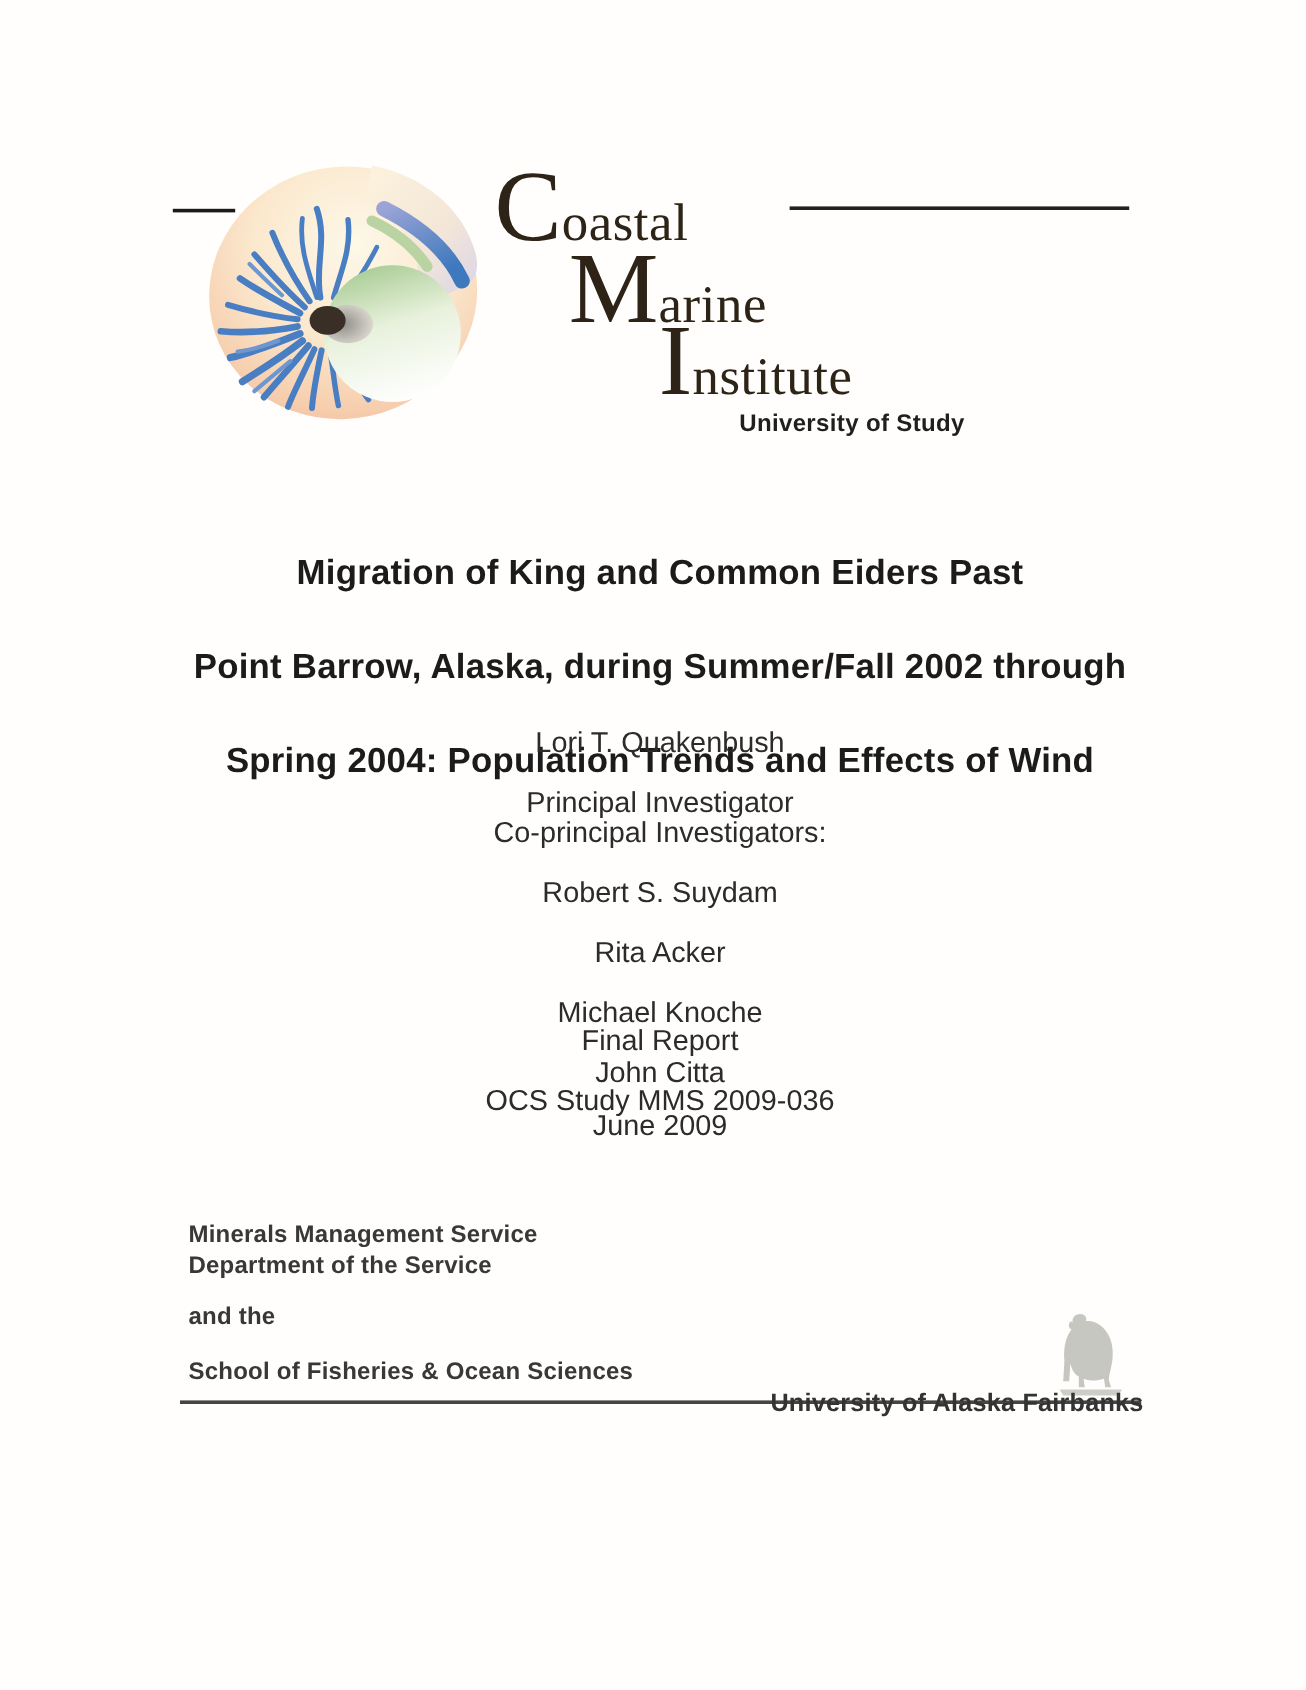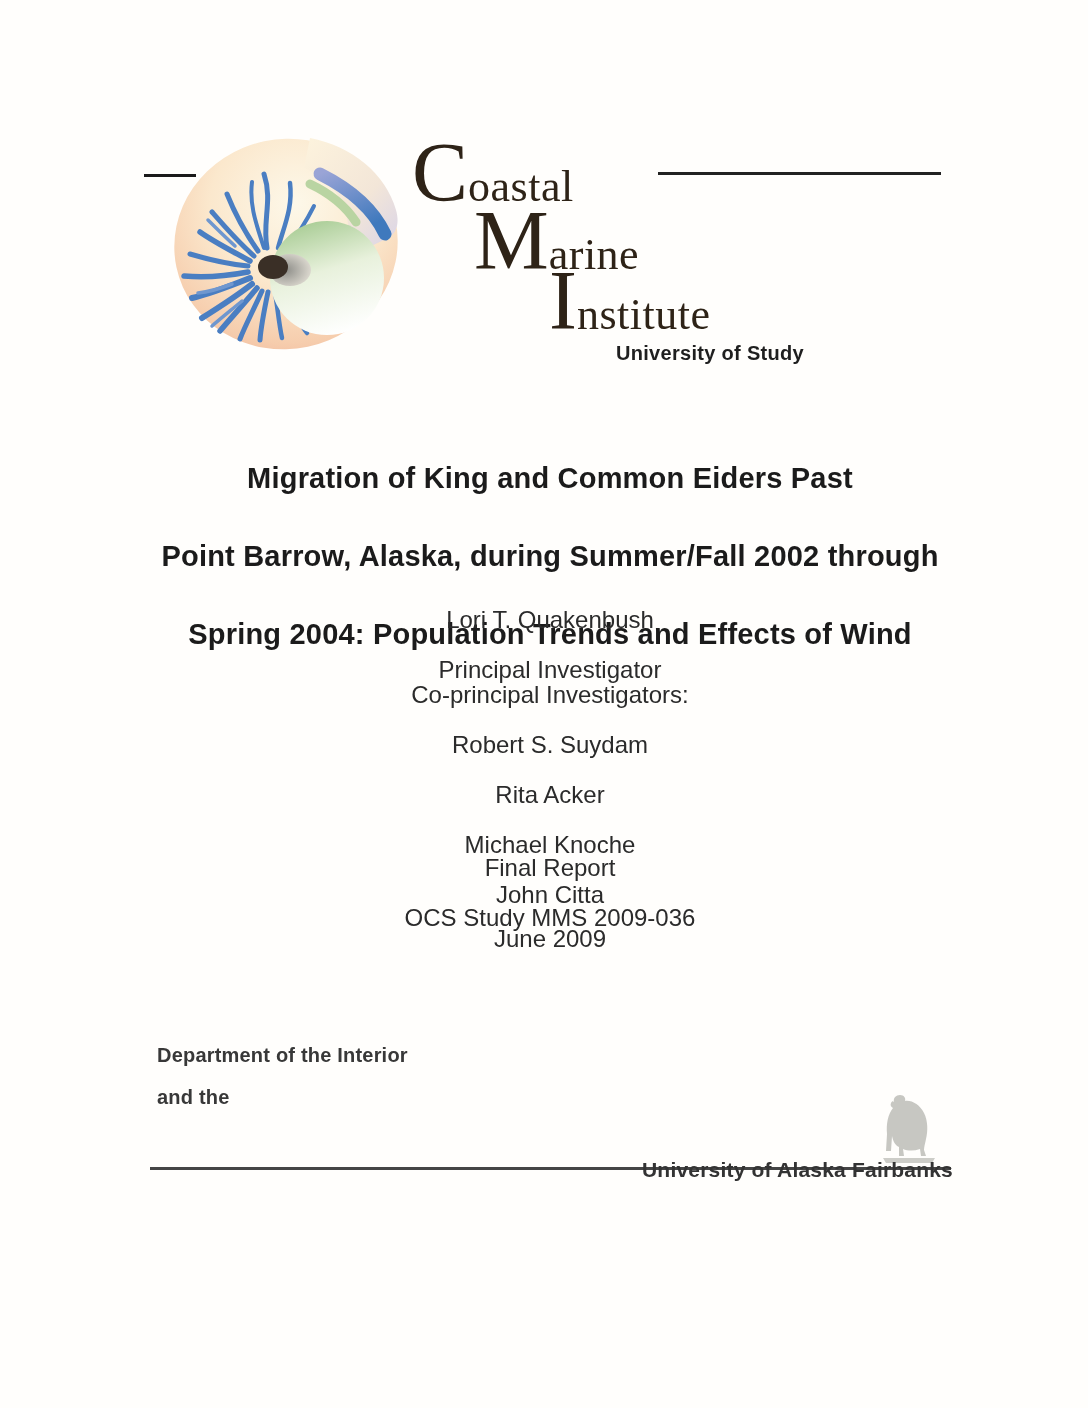--- a/index.html
+++ b/index.html
@@ -186,22 +186,24 @@
     <div class="body-line">John Citta</div>
   </div>
 
   <div id="report-block" class="center-block body-block">
     <div class="body-line">Final Report</div>
     <div class="body-line">OCS Study MMS 2009-036</div>
   </div>
 
   <div id="date-block" class="center-block body-block">June 2009</div>
 
-  <div id="footer-agency2" class="footer-left">Department of the Interior</div>
+  <div id="footer-agency1" class="footer-left">Minerals Management Service</div>
+  <div id="footer-agency2" class="footer-left">Department of the Service</div>
   <div id="footer-and" class="footer-left">and the</div>
+  <div id="footer-school" class="footer-left">School of Fisheries &amp; Ocean Sciences</div>
 
   <svg id="bear-logo" viewBox="0 0 58 73" aria-hidden="true">
     <path fill="#c7c7c2" d="M14 10 C13 6 16 3 20 3 C24 3 26 6 25 9 C32 8 40 13 44 21 C48 29 48 39 46 47 C45 52 44 55 44 58 L46 64 L41 64 L40 57 C34 59 28 59 23 57 L24 64 L19 64 L19 55 C15 53 13 49 12 44 L11 59 L6 59 L7 42 C6 32 8 22 13 16 C11 15 10 13 11 11 C12 9 13 9 14 10 Z"></path>
     <path fill="#cdcdc8" d="M3 66 L55 66 L52 71 L6 71 Z"></path>
   </svg>
 
   <div id="rule-bottom" class="rule"></div>
   <div id="footer-university">University of Alaska Fairbanks</div>
 
 </div>

